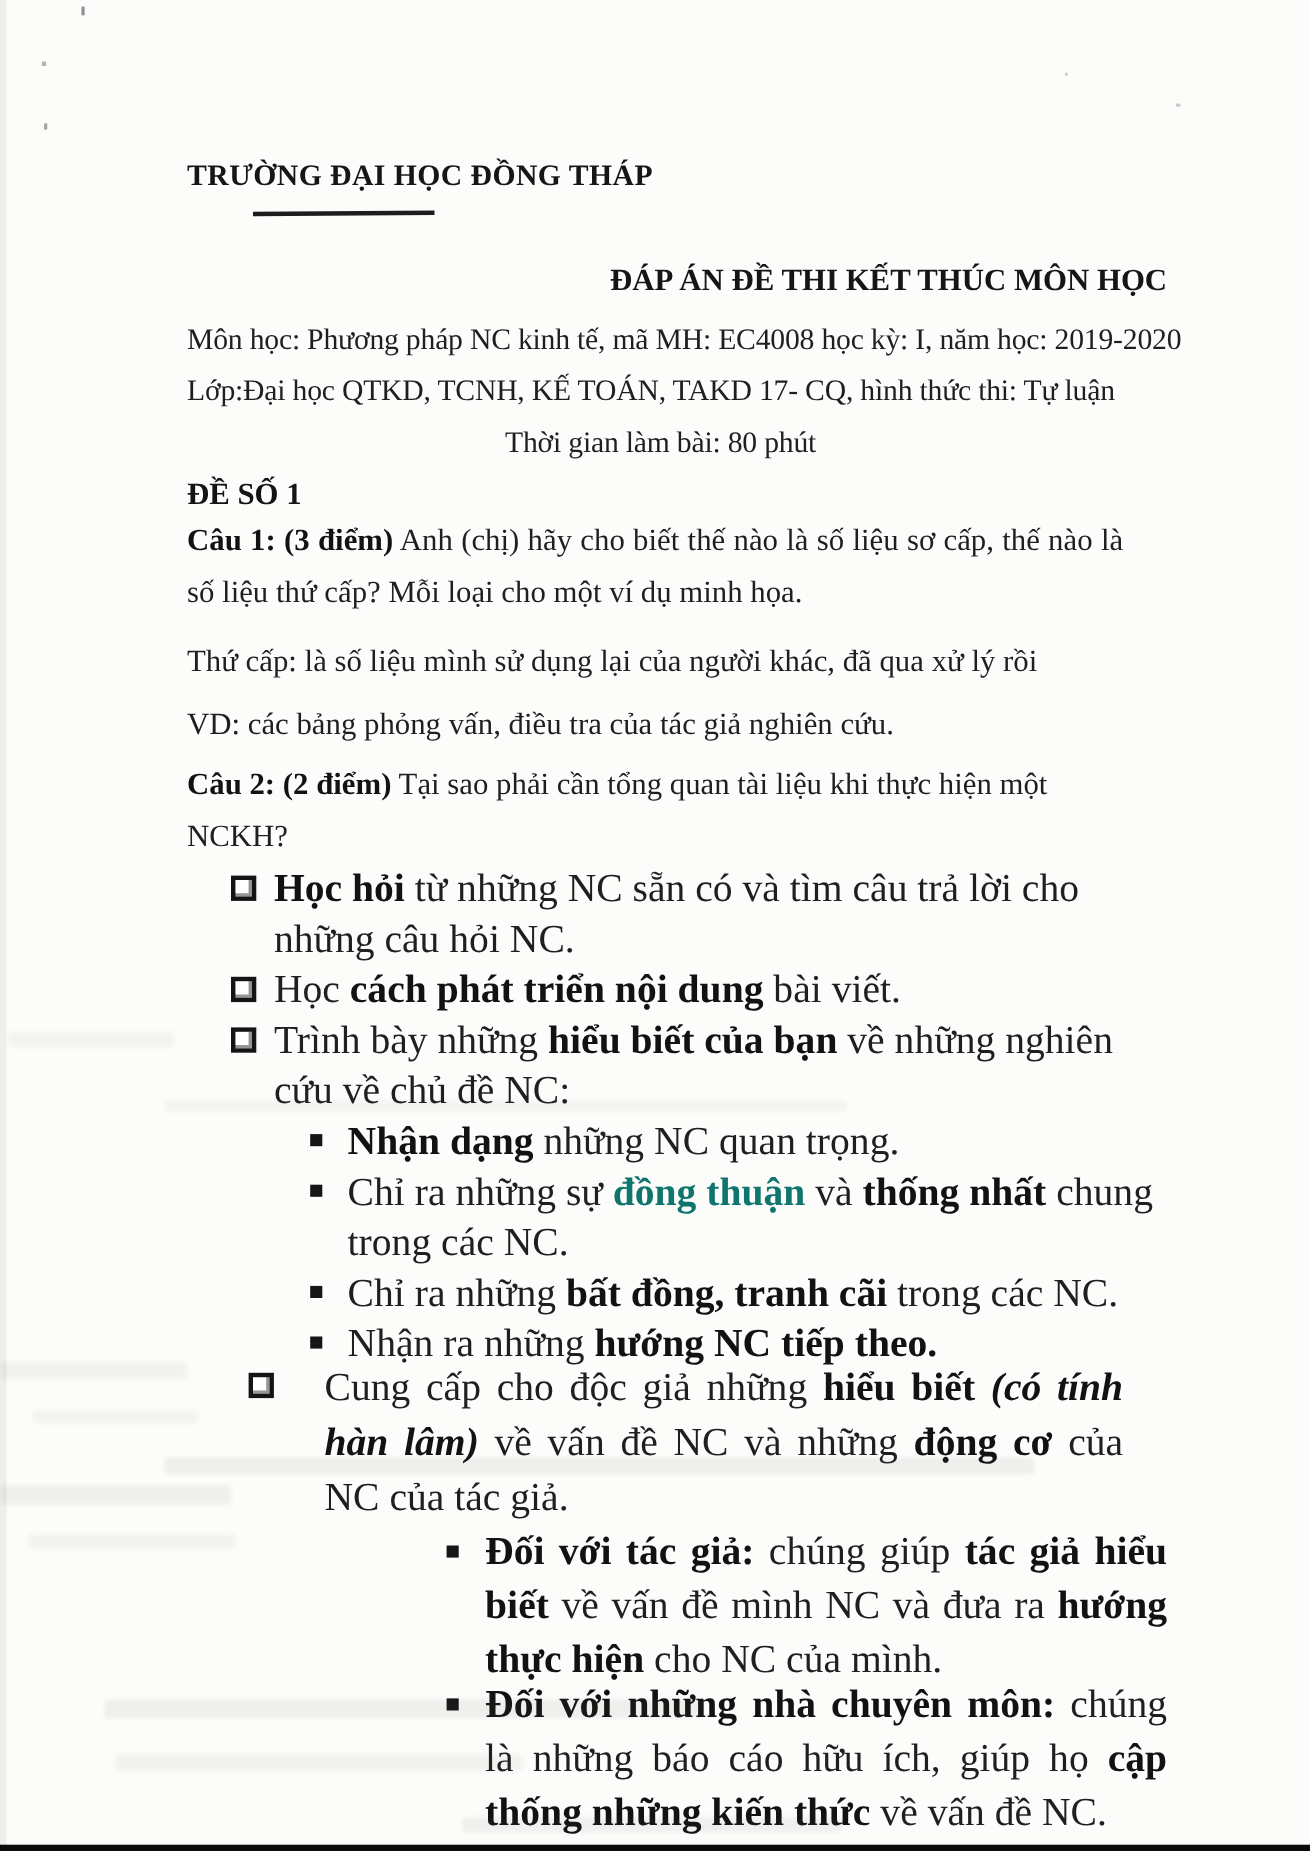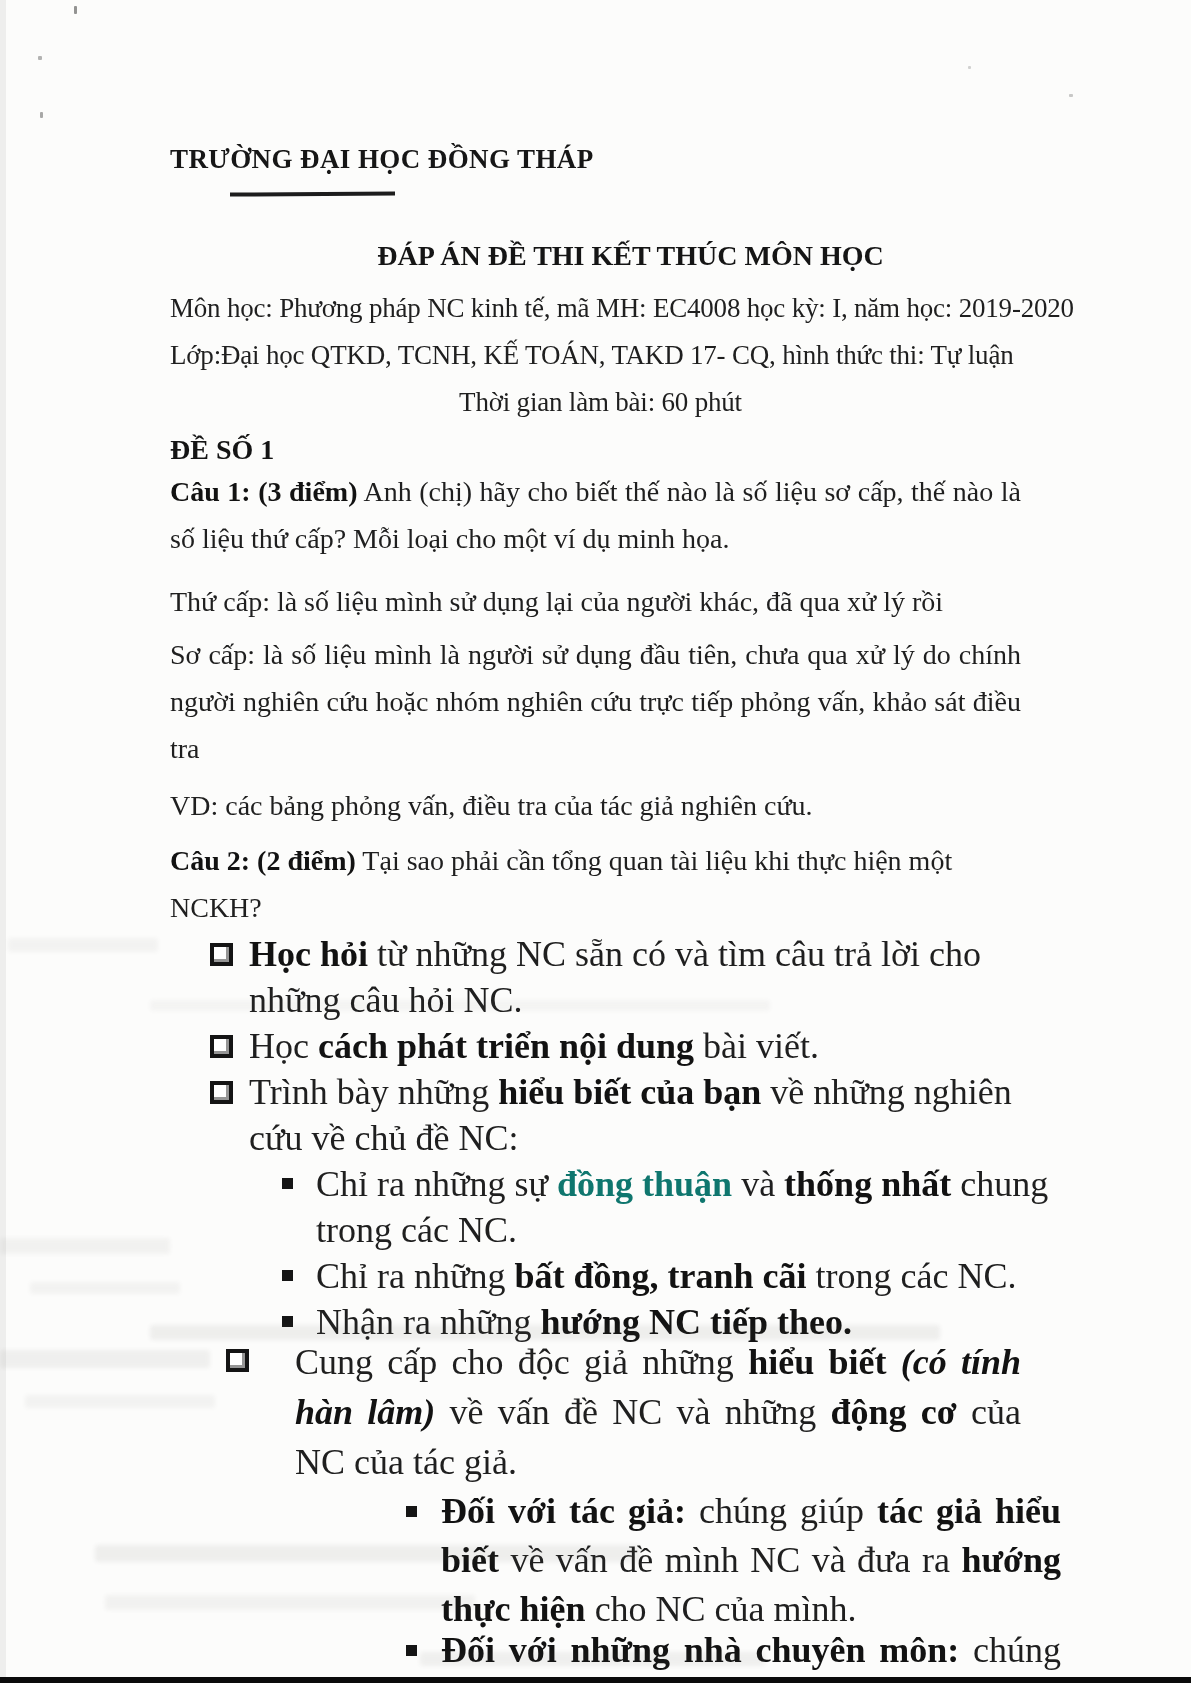--- a/index.html
+++ b/index.html
@@ -18,21 +18,21 @@
   .school{
     font-size:27px;font-weight:700;letter-spacing:.4px;
     line-height:32px;color:#161616;
   }
   .rule{
     width:165px;height:0;border-top:4px solid #1d1d1d;
     margin:17px 0 0 60px;transform:rotate(-0.4deg);
   }
   .title{
     font-size:28px;font-weight:700;color:#151515;
-    text-align:center;line-height:40px;margin-top:40px;padding-left:30px;
+    text-align:right;line-height:40px;margin-top:40px;padding-left:30px;
   }
   .info{font-size:27px;line-height:47px;white-space:nowrap;letter-spacing:-0.2px;}
   .info.first{margin-top:9px;}
   .info.center{text-align:center;white-space:normal;padding-right:30px;}
   .exam-set{font-size:28px;font-weight:700;line-height:47px;color:#141414;}
   
   .para{font-size:28px;line-height:47px;text-align:justify;padding-right:40px;}
   .q1{margin-top:-5px;}
   .b{font-weight:700;color:#121212;}
   .ans1{margin-top:16px;text-align:left;}
@@ -74,30 +74,29 @@
 
 <div class="page">
 
   <div class="school">TRƯỜNG ĐẠI HỌC ĐỒNG THÁP</div>
   <div class="rule"></div>
 
   <div class="title">ĐÁP ÁN ĐỀ THI KẾT THÚC MÔN HỌC</div>
 
   <div class="info first">Môn học: Phương pháp NC kinh tế, mã MH: EC4008 học kỳ: I, năm học: 2019-2020</div>
   <div class="info">Lớp:Đại học QTKD, TCNH, KẾ TOÁN, TAKD 17- CQ, hình thức thi: Tự luận</div>
-  <div class="info center">Thời gian làm bài: 60 phút</div>
+  <div class="info center">Thời gian làm bài: 80 phút</div>
 
   <div class="exam-set">ĐỀ SỐ 1</div>
 
   <div class="para q1">
     <span class="b">Câu 1: (3 điểm)</span><span> Anh (chị) hãy cho biết thế nào là số liệu sơ cấp, thế nào là số liệu thứ cấp? Mỗi loại cho một ví dụ minh họa.</span>
   </div>
 
   <div class="para ans1">Thứ cấp: là số liệu mình sử dụng lại của người khác, đã qua xử lý rồi</div>
-  <div class="para ans3">Sơ cấp: là số liệu mình là người sử dụng đầu tiên, chưa qua xử lý do chính người nghiên cứu hoặc nhóm nghiên cứu trực tiếp phỏng vấn, khảo sát điều tra</div>
   <div class="para ans4">VD: các bảng phỏng vấn, điều tra của tác giả nghiên cứu.</div>
 
   <div class="para q2">
     <span class="b">Câu 2: (2 điểm)</span><span> Tại sao phải cần tổng quan tài liệu khi thực hiện một NCKH?</span>
   </div>
 
   <div class="list">
       <div class="li level1">
         <span class="marker-box">
           <span class="checkbox" style="display: block;"></span>
@@ -108,20 +107,26 @@
         <span class="marker-box">
           <span class="checkbox" style="display: block;"></span>
         </span>
         <span class="li-text"><span>Học </span><span style="font-weight: 700; color: rgb(18, 18, 18);">cách phát triển nội dung</span><span> bài viết.</span></span>
       </div>
       <div class="li level1">
         <span class="marker-box">
           <span class="checkbox" style="display: block;"></span>
         </span>
         <span class="li-text"><span>Trình bày những </span><span style="font-weight: 700; color: rgb(18, 18, 18);">hiểu biết của bạn</span><span> về những nghiên cứu về chủ đề NC:</span></span>
+      </div>
+      <div class="li level2">
+        <span class="marker-box">
+          <span class="squarebullet" style="display: block;"></span>
+        </span>
+        <span class="li-text"><span style="font-weight: 700; color: rgb(18, 18, 18);">Nhận dạng</span><span> những NC quan trọng.</span></span>
       </div>
       <div class="li level2">
         <span class="marker-box">
           <span class="squarebullet" style="display: block;"></span>
         </span>
         <span class="li-text"><span>Chỉ ra những sự </span><span style="font-weight: 700; color: #0f766e;">đồng thuận</span><span> và </span><span style="font-weight: 700; color: rgb(18, 18, 18);">thống nhất</span><span> chung trong các NC.</span></span>
       </div>
       <div class="li level2">
         <span class="marker-box">
           <span class="squarebullet" style="display: block;"></span>

